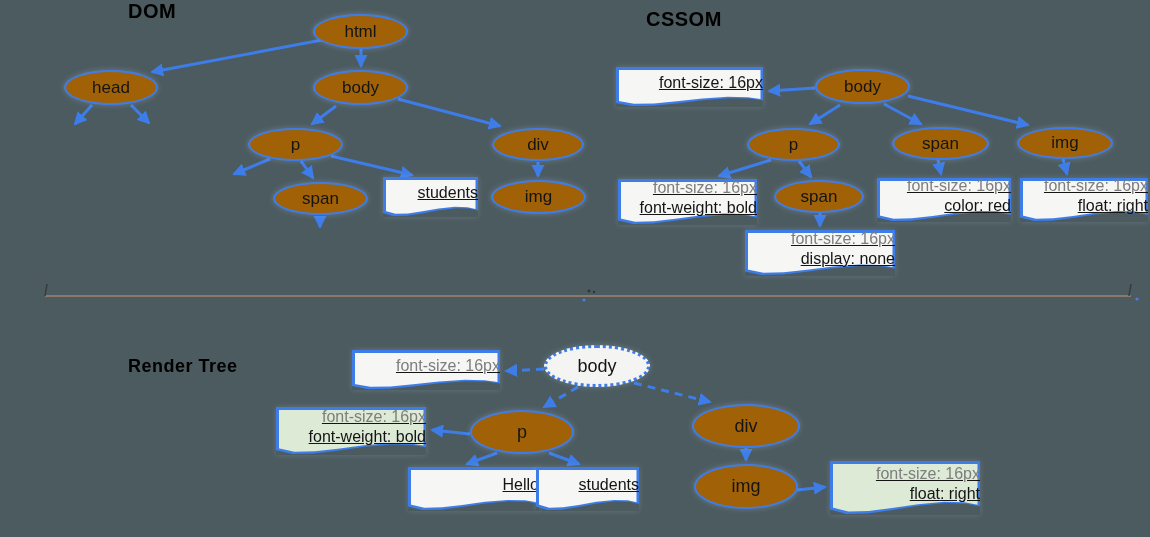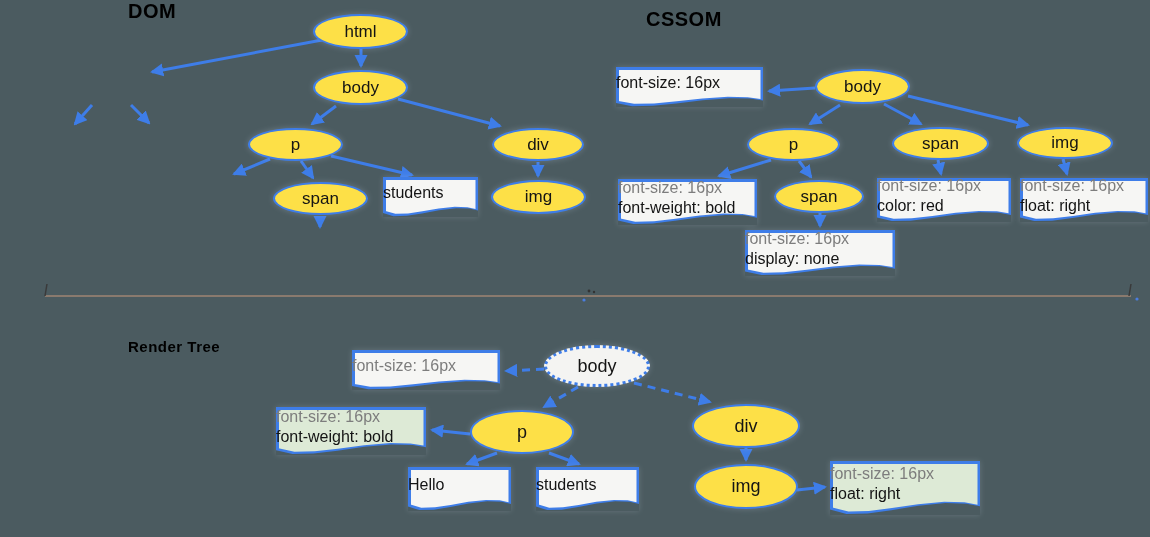--- a/index.html
+++ b/index.html
@@ -14,36 +14,36 @@
   }
   
   .node{
     position:absolute;border-radius:50%;
     border:2.5px solid #3E7DE8;
     display:flex;align-items:center;justify-content:center;
     font-size:17px;color:#141414;
     box-shadow:0 0 6px rgba(225,238,255,.22);
     box-sizing:border-box;
   }
-  .node.yellow{background:#fde047;}
+  .node.yellow{background:#a16207;}
   .node.white{background:#F4F4F2;border-style:dotted;border-width:3px;}
   .node.big{font-size:18px;}
   
   .wavebox{position:absolute;box-shadow:0 0 6px rgba(225,238,255,.18);}
   .wb-border,.wb-fill{
     clip-path:polygon(0% 0%,100% 0%,100% 84%,91% 79%,77% 78%,59% 83%,41% 91%,25% 97%,11% 98%,0% 90%);
   }
   .wb-border{position:absolute;inset:0;background:#3E7DE8;}
   .wb-fill{position:absolute;inset:2.5px;background:#F6F6F4;}
   .wavebox.green .wb-fill{background:#DDEAD6;}
   .wb-text{
     position:absolute;inset:0;display:flex;flex-direction:column;
-    align-items:flex-start;justify-content:center;
+    align-items:flex-end;justify-content:center;
     padding-bottom:9px;box-sizing:border-box;
-    font-size:16px;line-height:20px;color:#141414;text-align:center;
+    font-size:16px;line-height:20px;color:#141414;text-align:center;text-decoration:underline;
   }
   .gray{color:#7D7D7D;}
   svg.layer{position:absolute;left:0;top:0;pointer-events:none;}
   .edge{stroke:#3E7DE8;stroke-width:3;fill:none;}
   .edge.dashed{stroke-dasharray:8 6;}
 </style>
 </head>
 <body>
 
 <div id="canvas">
@@ -93,20 +93,23 @@
     <path class="edge" d="M549,453 L579,464" marker-end="url(#ah)"></path>
     <path class="edge" d="M746,448 L746,460" marker-end="url(#ah)"></path>
     <path class="edge" d="M797,490 L825,487" marker-end="url(#ah)"></path>
   </svg>
 
   <div class="section-label" style="left:128px;top:0;">DOM</div>
 
   <div class="node yellow" style="left:313px;top:14px;width:95px;height:35px;">
     <span>html</span>
     </div>
+  <div class="node yellow" style="left:64px;top:70px;width:94px;height:35px;">
+    <span>head</span>
+    </div>
   <div class="node yellow" style="left:313px;top:70px;width:95px;height:35px;">
     <span>body</span>
     </div>
   <div class="node yellow" style="left:248px;top:128px;width:95px;height:33px;">
     <span>p</span>
     </div>
   <div class="node yellow" style="left:492px;top:128px;width:92px;height:33px;">
     <span>div</span>
     </div>
   <div class="node yellow" style="left:273px;top:182px;width:95px;height:33px;">
@@ -175,21 +178,21 @@
   </div>
   <div class="wavebox" style="left:745px;top:230px;width:150px;height:46px;">
     <div class="wb-border"></div>
     <div class="wb-fill"></div>
     <div class="wb-text">
       <span class="gray">font-size: 16px</span>
       <span>display: none</span>
     </div>
   </div>
 
-  <div class="section-label" style="left:128px;top:338px;font-size:15px;">Render Tree</div>
+  <div class="section-label" style="left:128px;top:356px;font-size:18px;">Render Tree</div>
 
   <div class="node white big" style="left:544px;top:345px;width:106px;height:42px;">
     <span>body</span>
     </div>
   <div class="node yellow big" style="left:470px;top:410px;width:104px;height:44px;">
     <span>p</span>
     </div>
   <div class="node yellow big" style="left:692px;top:404px;width:108px;height:44px;">
     <span>div</span>
     </div>
@@ -205,21 +208,21 @@
       </div>
   </div>
   <div class="wavebox green" style="left:276px;top:407px;width:150px;height:48px;">
     <div class="wb-border"></div>
     <div class="wb-fill"></div>
     <div class="wb-text">
       <span class="gray">font-size: 16px</span>
       <span>font-weight: bold</span>
     </div>
   </div>
-  <div class="wavebox" style="left:408px;top:467px;width:103px;height:44px;">
+  <div class="wavebox" style="left:408px;top:467px;width:103px;height:44px;padding-left:28px;">
     <div class="wb-border"></div>
     <div class="wb-fill"></div>
     <div class="wb-text">
         <span>Hello</span>
       </div>
   </div>
   <div class="wavebox" style="left:536px;top:467px;width:103px;height:44px;">
     <div class="wb-border"></div>
     <div class="wb-fill"></div>
     <div class="wb-text">

